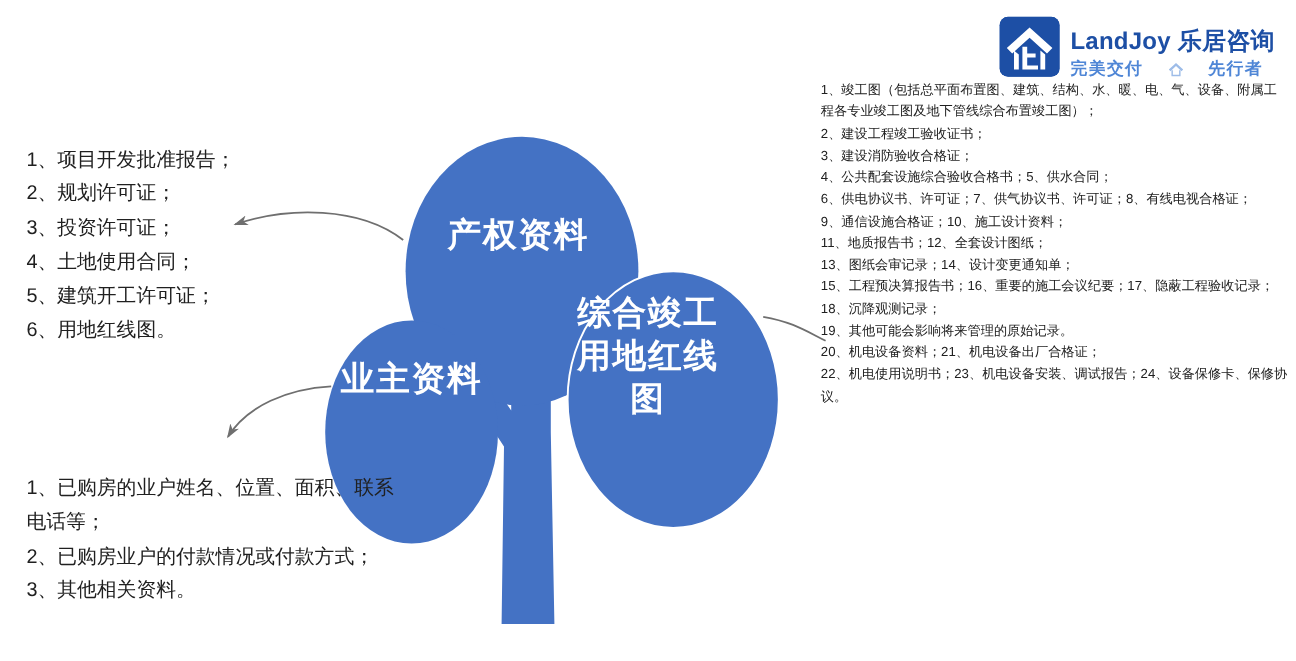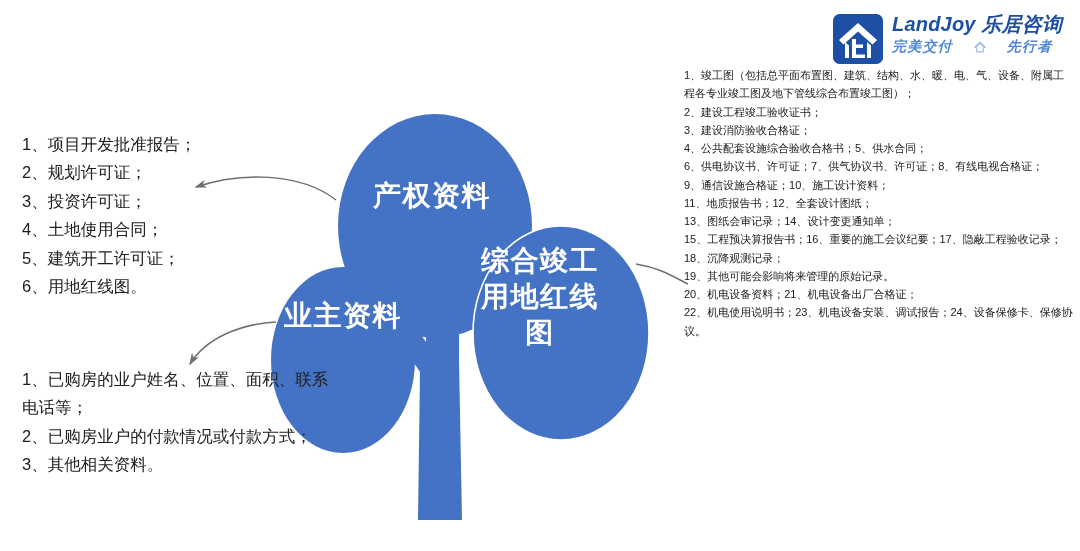--- a/index.html
+++ b/index.html
@@ -16,23 +16,22 @@
     font-family: "Liberation Sans", "DejaVu Sans", sans-serif;
     color: #1a1a1a;
   }
 
   
   #brand-logo {
     position: absolute;
     left: 833px;
     top: 14px;
     display: flex;
-    align-items: flex-start;
+    align-items: flex-end;
     gap: 9px;
-    font-style: italic;
   }
   #brand-mark {
     width: 50px;
     height: 50px;
     border-radius: 7px;
     background: #1d4fa5;
     display: block;
     flex: 0 0 auto;
   }
   #brand-text {
@@ -93,22 +92,22 @@
   #label-completion-docs { left: 470px; top: 243px; width: 140px; }
 
   
   .doc-list {
     position: absolute;
     font-size: 16.5px;
     line-height: 1.72;
     color: #202020;
     white-space: pre-line;
   }
-  #list-property-docs { left: 22px; top: 130px; width: 250px; }
-  #list-owner-docs    { left: 22px; top: 365px; width: 318px; }
+  #list-property-docs { left: 22px; top: 119px; width: 250px; }
+  #list-owner-docs    { left: 22px; top: 393px; width: 318px; }
   #list-completion-docs {
     left: 684px;
     top: 66px;
     width: 390px;
     font-size: 11px;
     line-height: 1.66;
   }
 
   
   #connectors {

